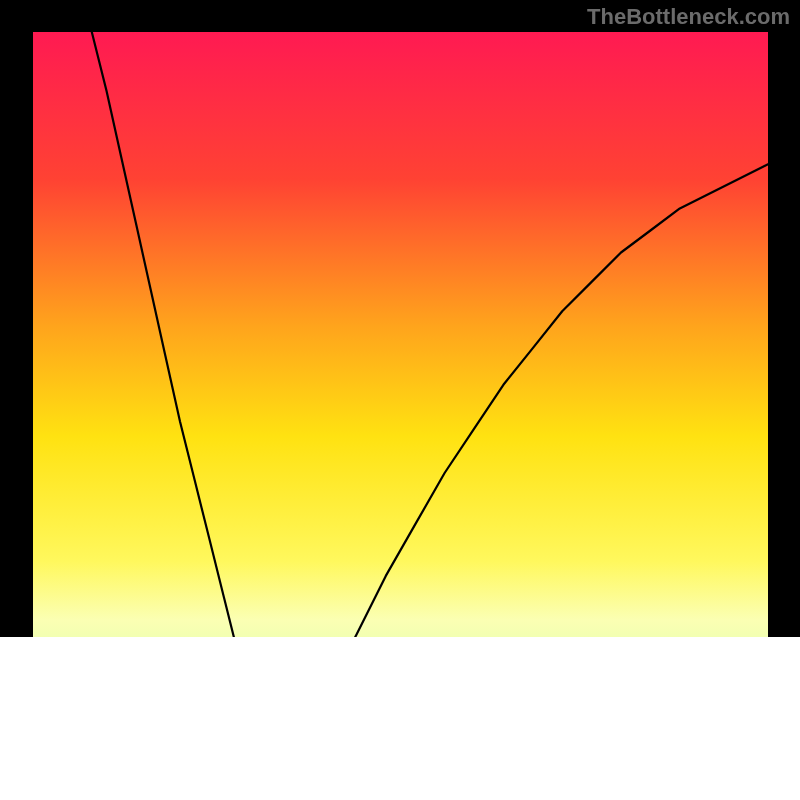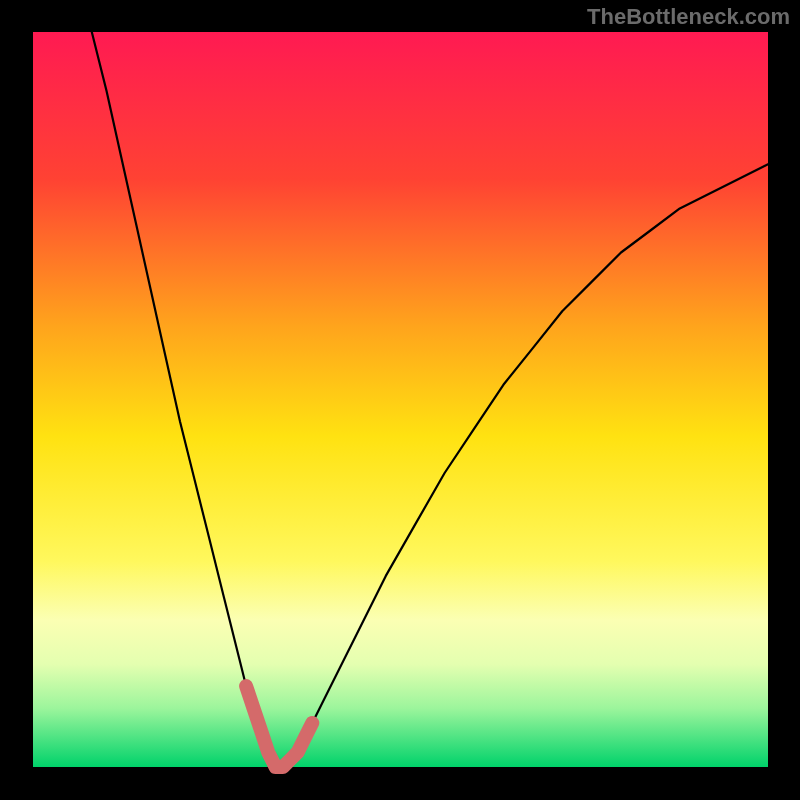--- a/index.html
+++ b/index.html
@@ -3,21 +3,21 @@
 <meta charset="utf-8">
 <style>
   body {
     margin: 0;
     padding: 0;
     background: #fff;
     font-family: Arial, Helvetica, sans-serif;
   }
   .stage {
     width: 800px;
-    height: 800px;
+    height: 637px;
     position: relative;
   }
   svg {
     display: block;
   }
   .watermark {
     font-family: Arial, Helvetica, sans-serif;
     font-size: 22px;
     font-weight: 600;
     fill: #6b6b6b;

